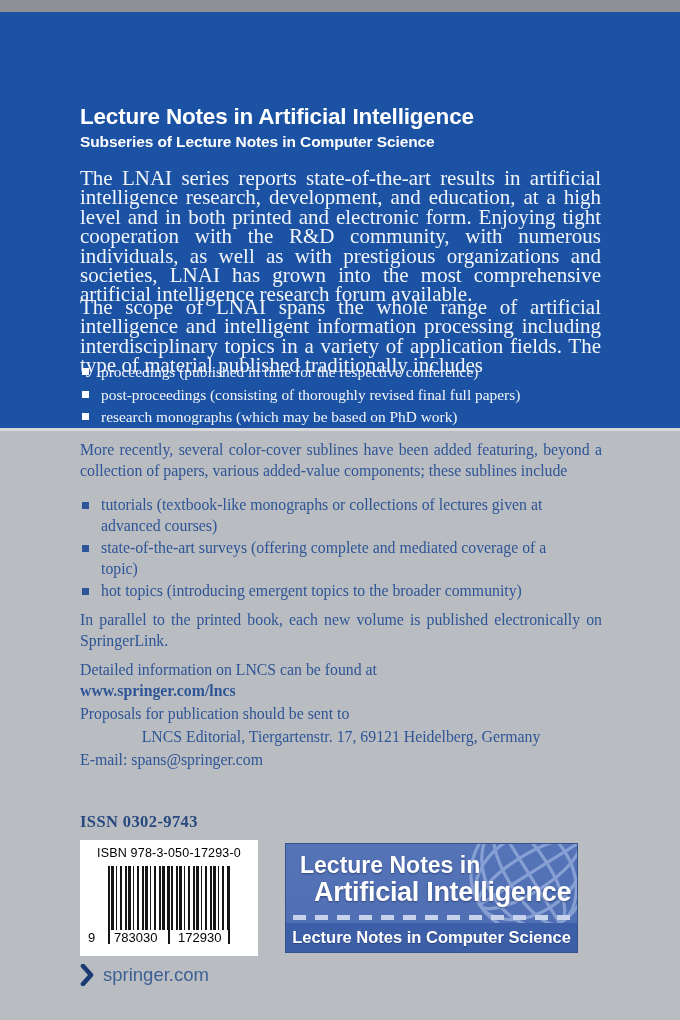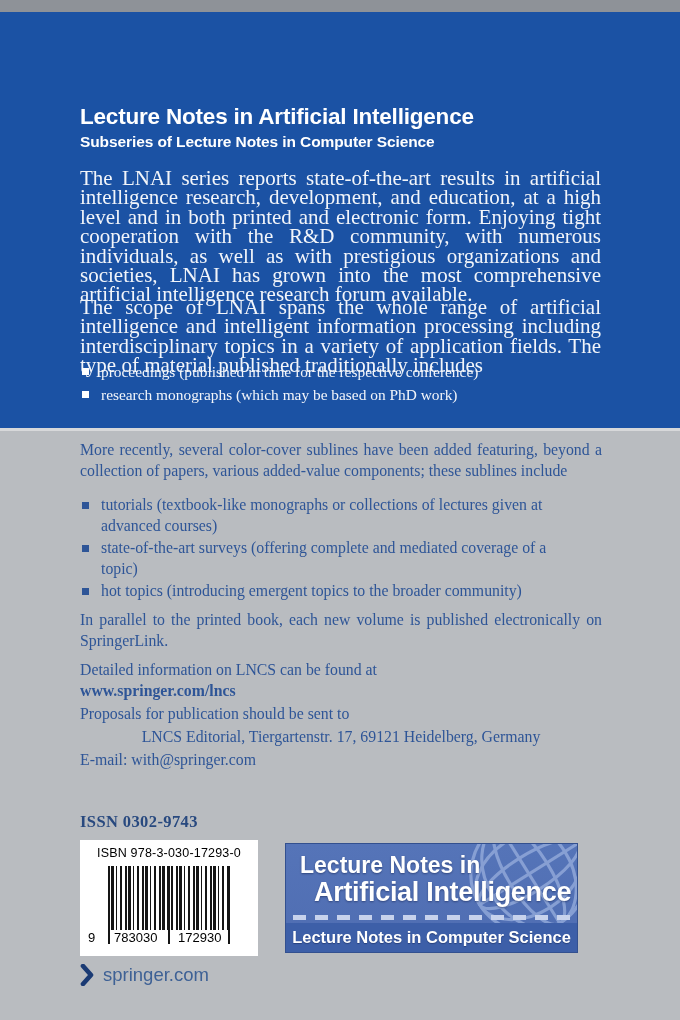--- a/index.html
+++ b/index.html
@@ -86,20 +86,24 @@
     <p class="tb-para tb-p1">The LNAI series reports state-of-the-art results in artificial intelligence research, development, and education, at a high level and in both printed and electronic form. Enjoying tight cooperation with the R&amp;D community, with numerous individuals, as well as with prestigious organizations and societies, LNAI has grown into the most comprehensive artificial intelligence research forum available.</p>
     <p class="tb-para tb-p2">The scope of LNAI spans the whole range of artificial intelligence and intel­ligent information processing including interdisciplinary topics in a variety of application fields. The type of material published traditionally includes</p>
     <ul class="tb-list">
 
     <li>
         <span class="sq"></span>
         <span class="bullet-text">proceedings (published in time for the respective conference)</span>
       </li>
         <li>
         <span class="sq"></span>
+        <span class="bullet-text">post-proceedings (consisting of thoroughly revised final full papers)</span>
+      </li>
+        <li>
+        <span class="sq"></span>
         <span class="bullet-text">research monographs (which may be based on PhD work)</span>
       </li>
       </ul>
   </section>
 
   <div class="band-edge"></div>
 
   <section class="lower">
     <p class="lw-para just lw-sublines">More recently, several color-cover sublines have been added featuring, beyond a collection of papers, various added-value components; these sublines include</p>
     <ul class="lw-list">
@@ -117,26 +121,26 @@
         <span class="bullet-text">hot topics (introducing emergent topics to the broader community)</span>
       </li>
       </ul>
     <p class="lw-para just lw-springerlink">In parallel to the printed book, each new volume is published electronically on SpringerLink.</p>
     <p class="lw-para lw-detail">
       <span>Detailed information on LNCS can be found at</span><br>
       <strong>www.springer.com/lncs</strong>
     </p>
     <p class="lw-para lw-proposals">Proposals for publication should be sent to</p>
     <p class="lw-para lw-address">LNCS Editorial, Tiergartenstr. 17, 69121 Heidelberg, Germany</p>
-    <p class="lw-para lw-email">E-mail: with@springer.com</p>
+    <p class="lw-para lw-email">E-mail: spans@springer.com</p>
 
     <p class="issn">ISSN 0302-9743</p>
 
     <div class="barcode">
-      <div class="isbn-label">ISBN 978-3-030-17293-0</div>
+      <div class="isbn-label">ISBN 978-3-050-17293-0</div>
       <div class="bars"></div>
       <div class="guard g1"></div>
       <div class="guard g2"></div>
       <div class="guard g3"></div>
       <span class="bc-digit d1">9</span>
       <span class="bc-digit d2">783030</span>
       <span class="bc-digit d3">172930</span>
     </div>
 
     <div class="lnai-logo">

